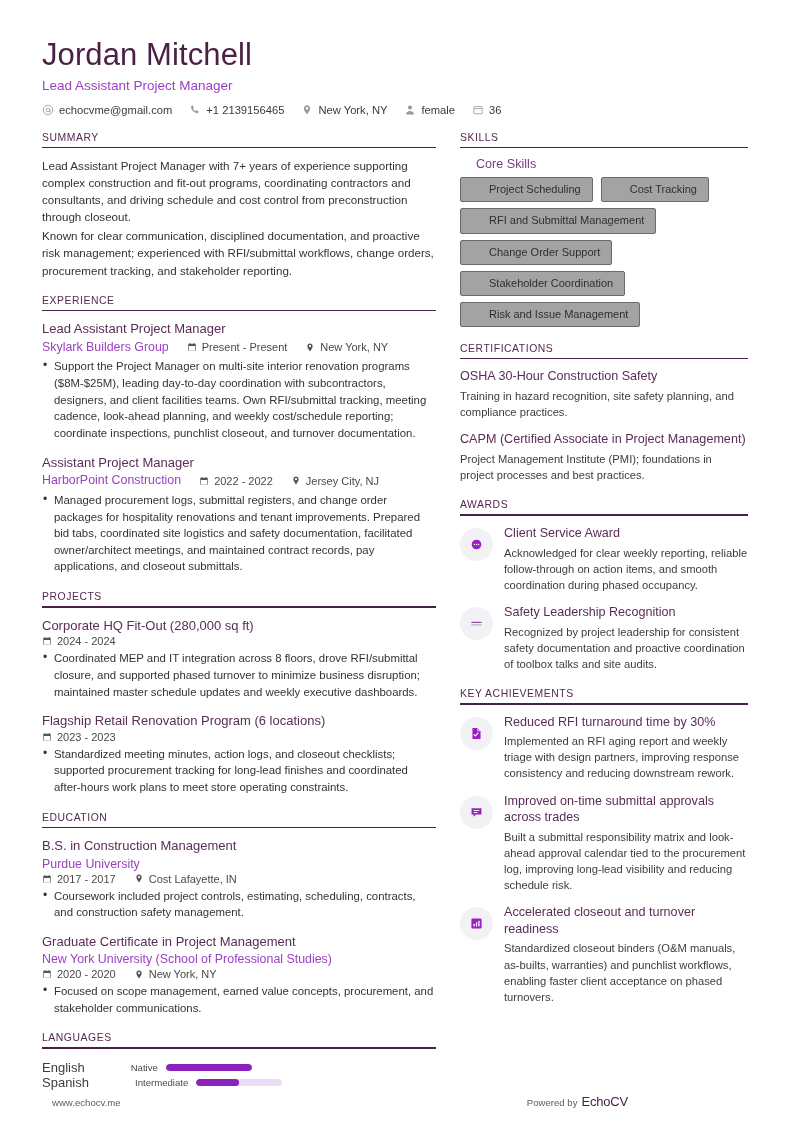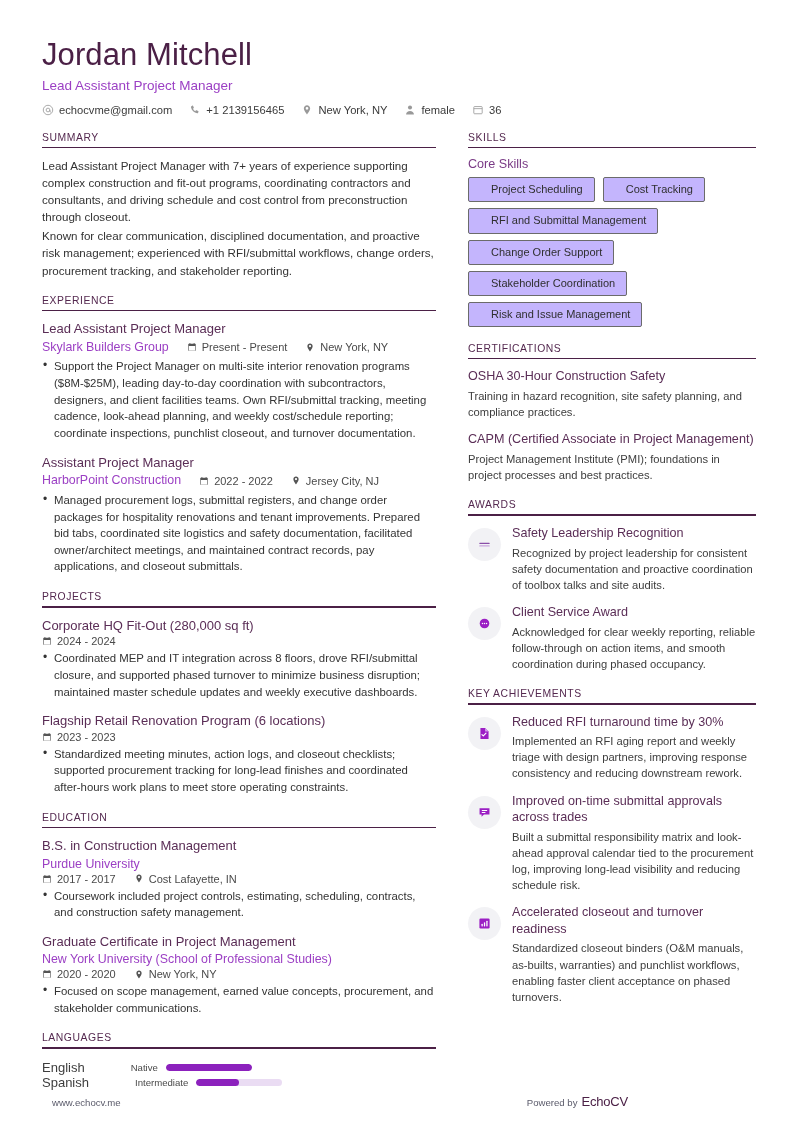--- a/index.html
+++ b/index.html
@@ -60,21 +60,21 @@
     width: 12px; height: 12px;
     color: #999999;
     flex: none;
   }
   .contact-item .ico svg { display: block; }
 
   
   .columns {
     display: flex;
     align-items: flex-start;
-    gap: 32px;
+    gap: 24px;
   }
   .col-left  { width: 394px; flex: none; }
   .col-right { width: 288px; flex: none; }
 
   
   .section { margin-bottom: 16px; }
   .section-title {
     font-size: 10.4px;
     letter-spacing: 0.55px;
     color: #54284f;
@@ -188,36 +188,36 @@
   .lang-bar > i {
     display: block; height: 100%;
     background: #8c21bd;
     border-radius: 4px;
   }
 
   
   .skills-group-title {
     font-size: 12.6px;
     color: #7a3b86;
-    margin: 0 0 6px 0;
+    margin: 0 0 6px 16px;
     font-weight: 400;
   }
   .chips {
     display: flex;
     flex-wrap: wrap;
     gap: 6px 8px;
   }
   .chip {
     border: 1px solid #6b6b6b;
     border-radius: 2px;
-    padding: 5px 11px 6px 22px;
+    padding: 5px 11px 6px 28px;
     font-size: 11px;
     color: #2f2f2f;
     line-height: 1.1;
-    background: #c4b5fd;
+    background: #a3a3a3;
     white-space: nowrap;
   }
 
   
   .cert { margin-bottom: 11px; }
   .cert:last-child { margin-bottom: 2px; }
   .cert-name {
     font-size: 12.6px;
     color: #5a2d56;
     line-height: 1.33;
@@ -563,48 +563,48 @@
 
         <div class="cert">
           <div class="cert-name">CAPM (Certified Associate in Project Management)</div>
           <p class="cert-desc">Project Management Institute (PMI); foundations in project processes and best practices.</p>
         </div>
       </div>
 
       <div class="section">
         <div class="section-title">AWARDS</div>
         <div class="section-rule"></div>
-
-        <div class="ia-item">
-          <span class="ia-icon">
-            <svg viewBox="0 0 20 20" width="15" height="15">
-              <rect x="3" y="7.5" width="14" height="1.7" rx="0.8" fill="#8a4fa8"></rect>
-              <rect x="3" y="11" width="14" height="1.7" rx="0.8" fill="#c9a5dd"></rect>
-            </svg>
-          </span>
-          <div class="ia-body">
-            <div class="ia-title">Safety Leadership Recognition</div>
-            <p class="ia-desc">Recognized by project leadership for consistent safety documentation and proactive coordination of toolbox talks and site audits.</p>
-          </div>
-        </div>
 
         <div class="ia-item">
           <span class="ia-icon">
             <svg viewBox="0 0 20 20" width="15" height="15">
               <circle cx="10" cy="10" r="6.4" fill="#9b1fc4"></circle>
               <circle cx="7.3" cy="10" r="0.95" fill="#ffffff"></circle>
               <circle cx="10" cy="10" r="0.95" fill="#ffffff"></circle>
               <circle cx="12.7" cy="10" r="0.95" fill="#ffffff"></circle>
             </svg>
           </span>
           <div class="ia-body">
             <div class="ia-title">Client Service Award</div>
             <p class="ia-desc">Acknowledged for clear weekly reporting, reliable follow-through on action items, and smooth coordination during phased occupancy.</p>
           </div>
         </div>
+
+        <div class="ia-item">
+          <span class="ia-icon">
+            <svg viewBox="0 0 20 20" width="15" height="15">
+              <rect x="3" y="7.5" width="14" height="1.7" rx="0.8" fill="#8a4fa8"></rect>
+              <rect x="3" y="11" width="14" height="1.7" rx="0.8" fill="#c9a5dd"></rect>
+            </svg>
+          </span>
+          <div class="ia-body">
+            <div class="ia-title">Safety Leadership Recognition</div>
+            <p class="ia-desc">Recognized by project leadership for consistent safety documentation and proactive coordination of toolbox talks and site audits.</p>
+          </div>
+        </div>
       </div>
 
       <div class="section">
         <div class="section-title">KEY ACHIEVEMENTS</div>
         <div class="section-rule"></div>
 
         <div class="ia-item">
           <span class="ia-icon">
             <svg viewBox="0 0 20 20" width="15" height="15">
               <path d="M4.6 2.8h6.2l4.6 4.6v9.8H4.6z" fill="#9b1fc4"></path>

